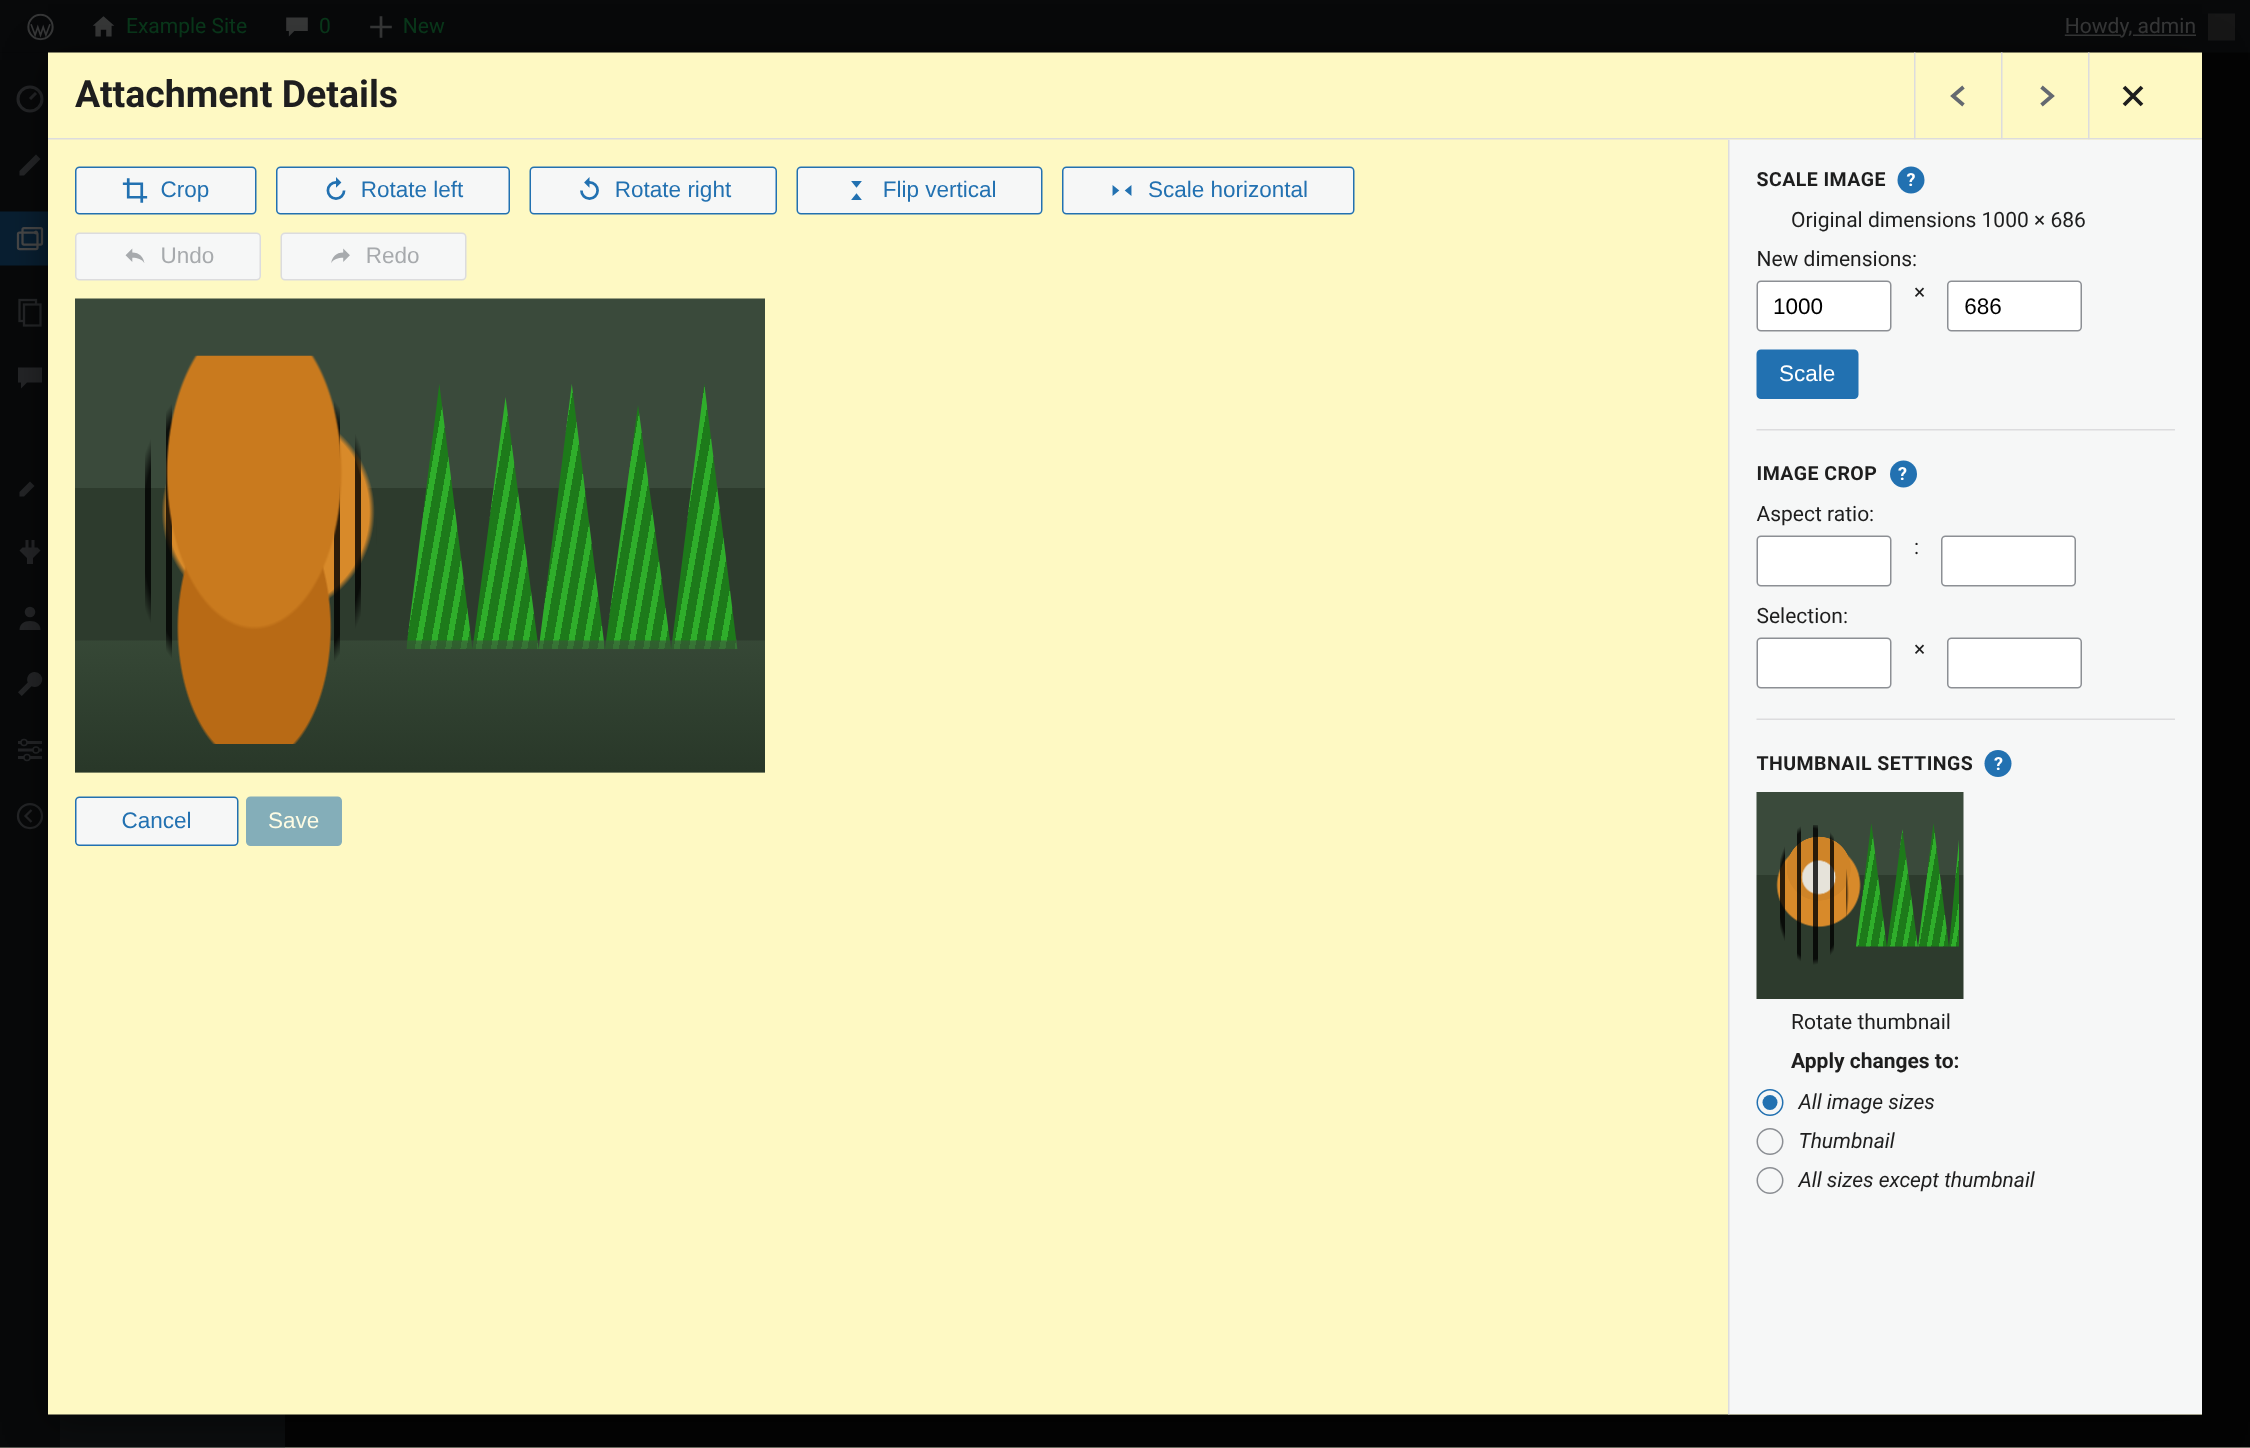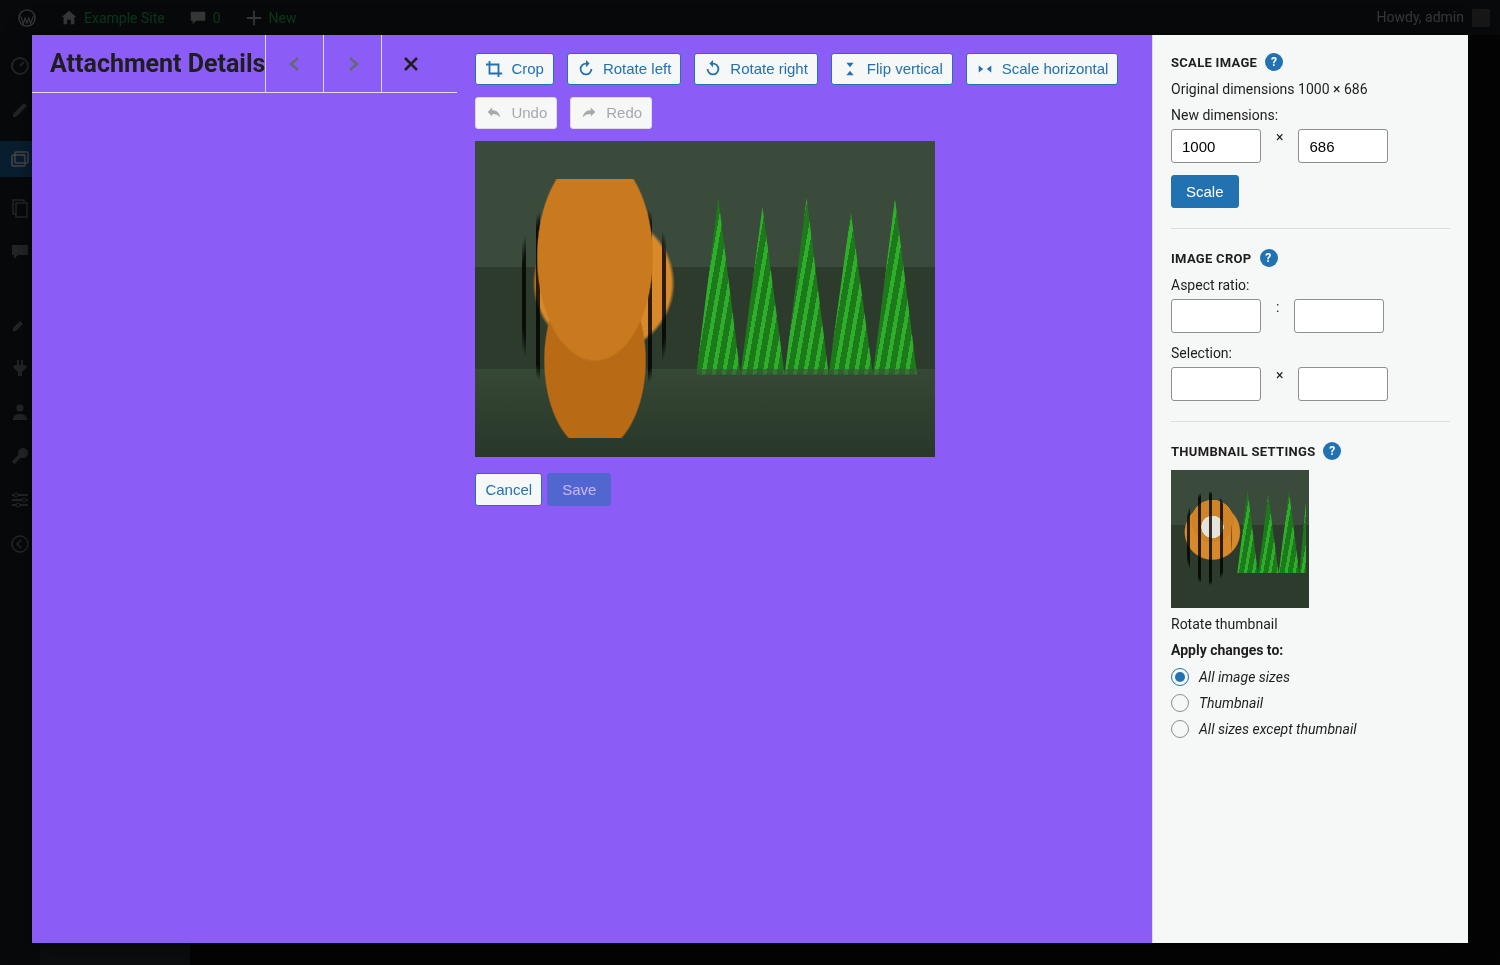--- a/index.html
+++ b/index.html
@@ -19,21 +19,21 @@
   position: absolute; top:0; left:0; right:0;
   height: 35px;
   background: #1d2327;
   color: #c3c4c7;
   display: flex; align-items: center;
   padding: 0 10px;
   font-size: 14px;
 }
 .adminbar .left { display:flex; align-items:center; gap: 8px;}
 .adminbar .item { display:flex; align-items:center; gap:6px; padding: 0 8px; color:#22c55e; cursor:pointer;}
-.adminbar .right { margin-left:auto; display:flex; align-items:flex-start; gap:8px;}
+.adminbar .right { margin-left:auto; display:flex; align-items:center; gap:8px;text-decoration:underline;}
 .adminbar svg { width:18px; height:18px; fill:#c3c4c7;}
 .avatar-square { width:18px; height:18px; background:#555;}
 
 
 .wpmenu {
   position:absolute; left:0; top:35px; bottom:0; width:40px;
   background:#1d2327;
   display:flex; flex-direction:column; align-items:center;
   padding-top:18px; gap:18px;
 }
@@ -52,22 +52,22 @@
 .submenu .si.cur{color:#fff; font-weight:600;}
 
 
 .overlay{
   position:absolute; inset:0; background:rgba(0,0,0,0.72);
 }
 
 
 .modal{
   position:absolute; left:32px; top:35px; right:32px; bottom:22px;
-  background:#8b5cf6;
-  display:flex; flex-direction:row;
+  background:#fef9c3;
+  display:flex; flex-direction:column;
   box-shadow:0 5px 25px rgba(0,0,0,0.5);
 }
 .modal-header{
   height:58px; border-bottom:1px solid #dcdcde;
   display:flex; align-items:center; padding:0 18px;
 }
 .modal-header h1{ font-size:25px; font-weight:700;}
 .modal-header .nav{
   margin-left:auto; display:flex; height:58px;
 }
@@ -87,21 +87,21 @@
   width:316px; border-left:1px solid #dcdcde;
   background:#f6f7f7; padding:18px; overflow:auto;
   font-size:14px;
 }
 
 
 .toolbar{display:flex; flex-wrap:wrap; gap:13px; margin-bottom:12px;}
 .btn-sec{
   display:inline-flex; align-items:center; gap:8px;
   border:1px solid #2271b1; color:#2271b1; background:#f6f7f7;
-  padding:6px 9px; border-radius:3px; font-size:15px; cursor:pointer;
+  padding:6px 30px; border-radius:3px; font-size:15px; cursor:pointer;
   line-height:1.2;
 }
 .btn-sec svg{width:18px;height:18px;fill:#2271b1;}
 .btn-sec:disabled,.btn-sec.disabled{
   color:#a7aaad; border-color:#dcdcde; background:#f6f7f7; cursor:default;
 }
 .btn-sec.disabled svg{fill:#a7aaad;}
 .btn-primary{
   background:#2271b1; color:#fff; border:1px solid #2271b1;
   padding:7px 14px; border-radius:3px; font-size:15px; cursor:pointer;
@@ -172,21 +172,21 @@
 
 
 .section-head{
   text-transform:uppercase; font-size:13px; font-weight:700; letter-spacing:0.3px;
   color:#1e1e1e; display:flex; align-items:center; gap:8px; margin-bottom:10px;
 }
 .help-ic{
   width:18px;height:18px;border-radius:50%;background:#2271b1;color:#fff;
   display:inline-flex;align-items:center;justify-content:center;font-size:12px;font-weight:700;
 }
-.right-pane p{margin-bottom:10px;}
+.right-pane p{margin-bottom:10px;margin-left:23px;}
 .right-pane label{display:block;margin-bottom:6px;}
 .dim-row{display:flex;gap:15px;margin-bottom:12px;}
 .dim-row input{
   width:90px;height:34px;border:1px solid #8c8f94;border-radius:3px;
   padding:0 10px;font-size:15px;background:#fff;
 }
 .sep{height:1px;background:#dcdcde;margin:20px 0;}
 .radio-row{display:flex;align-items:center;gap:10px;margin:8px 0;cursor:pointer;font-style:italic;}
 .radio{width:18px;height:18px;border:1.5px solid #8c8f94;border-radius:50%;display:inline-flex;align-items:center;justify-content:center;}
 .radio.checked{border-color:#2271b1;}

